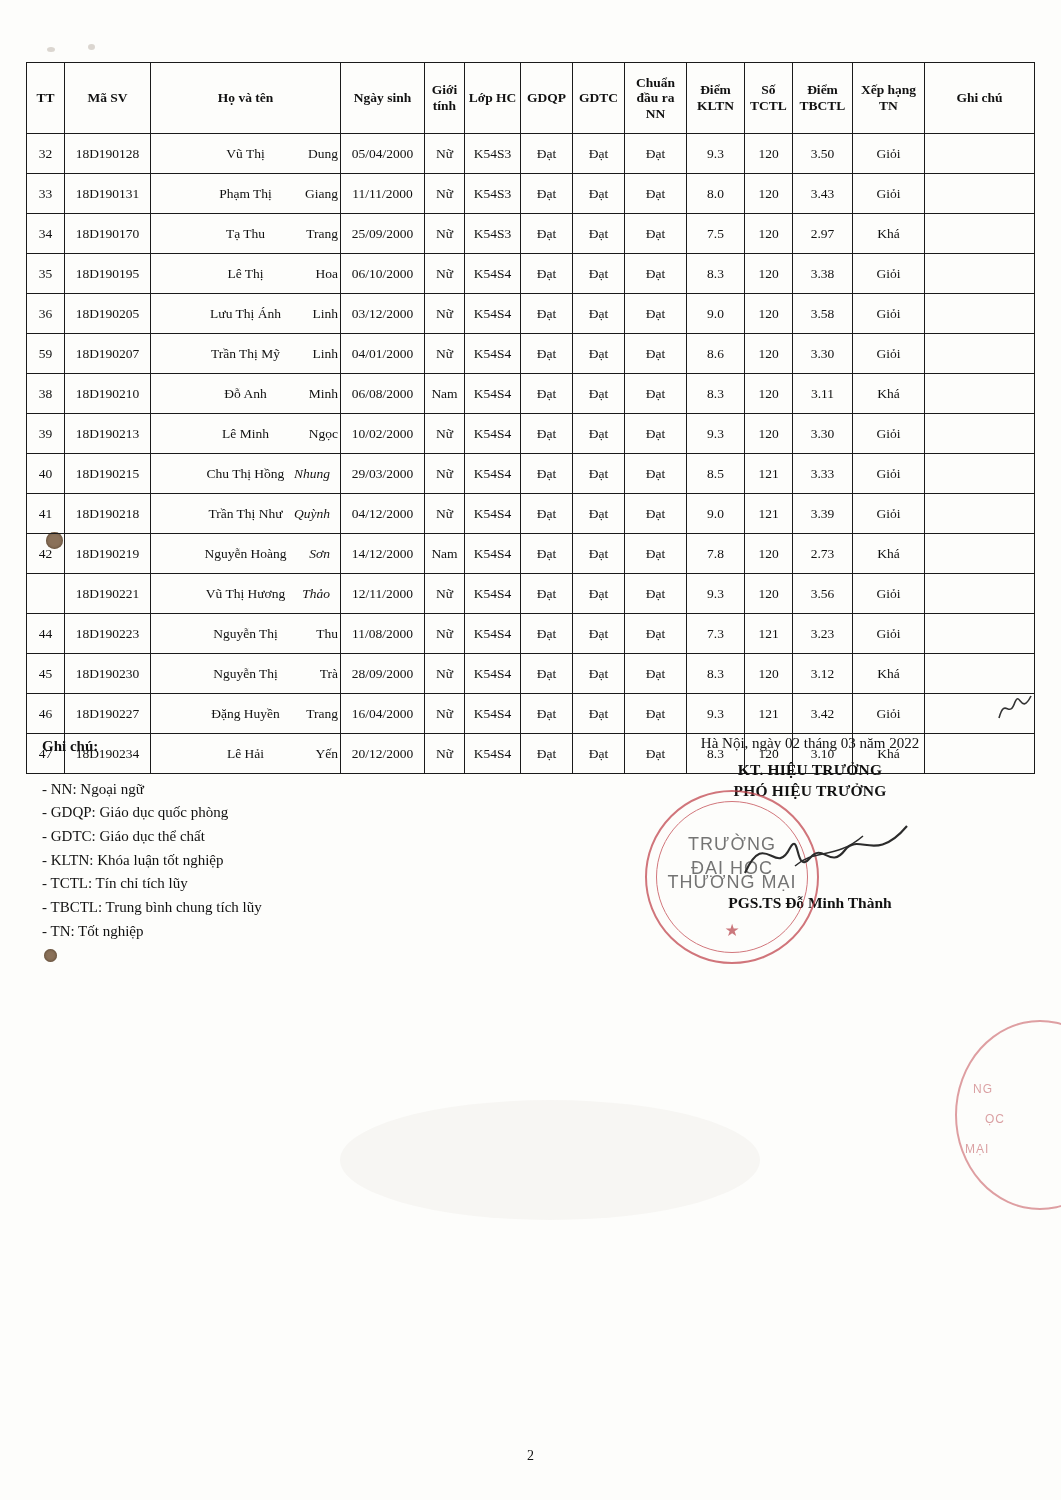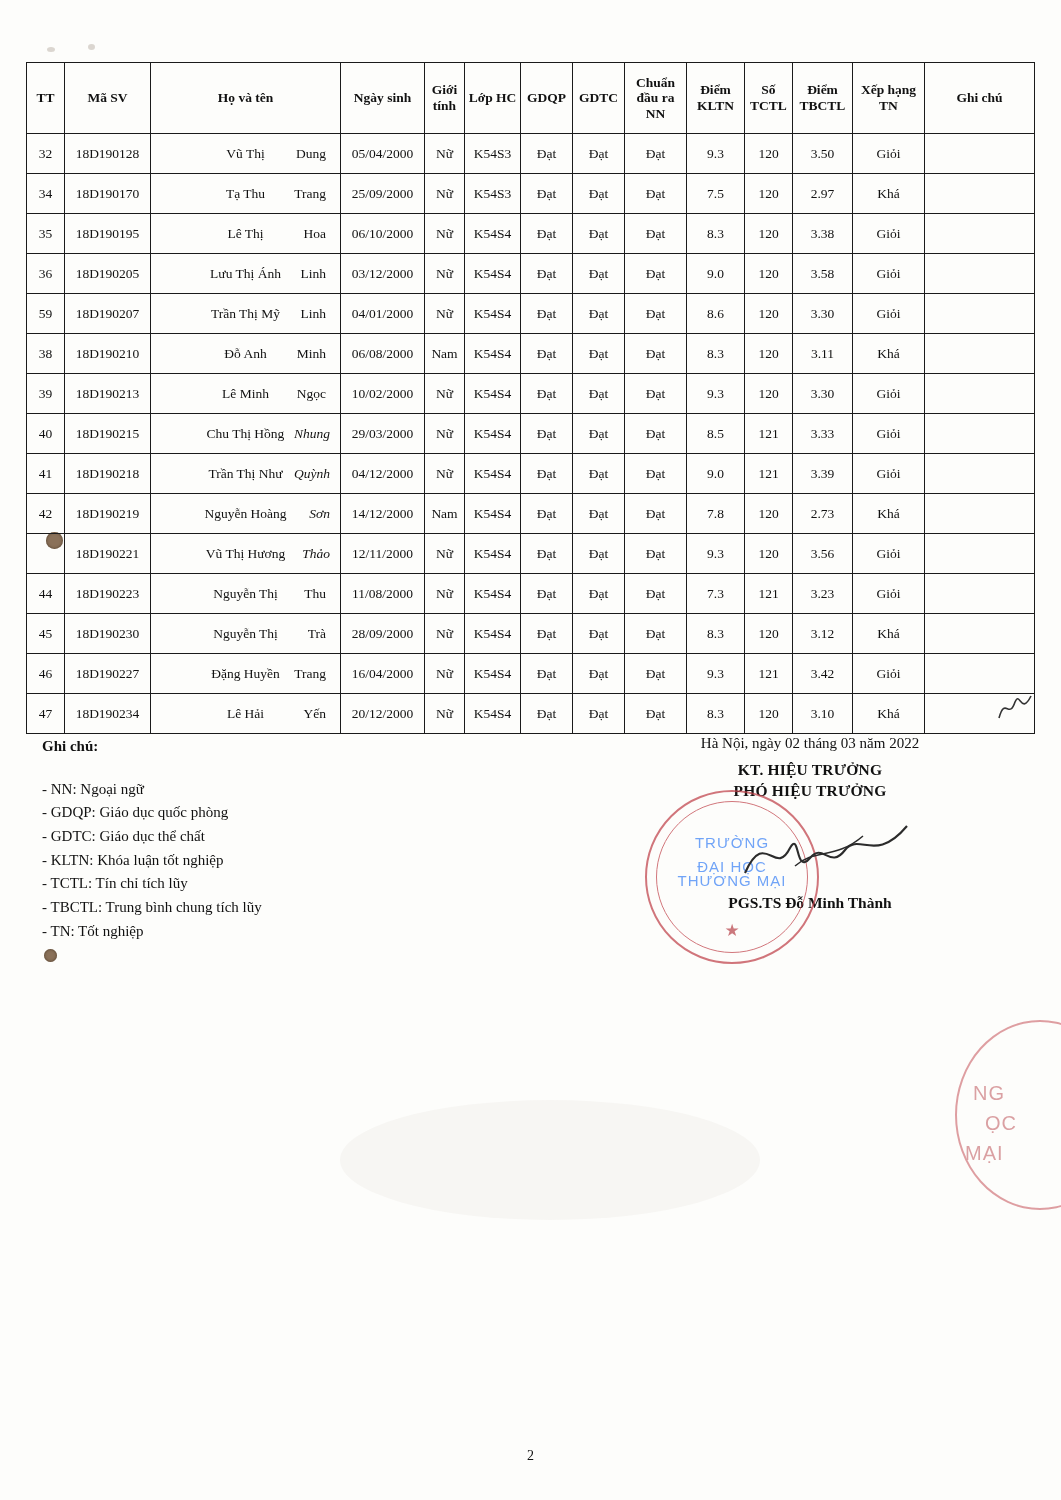--- a/index.html
+++ b/index.html
@@ -73,21 +73,21 @@
     text-align: left;
     position: relative;
     padding: 0 4px;
   }
   td.name-cell .surname {
     display: inline-block;
     text-align: center;
   }
   td.name-cell .given {
     position: absolute;
-    right: 14px;
+    right: 2px;
     top: 50%;
     transform: translateY(-50%);
   }
   td.name-cell.wide .given {
     right: 10px;
     font-style: italic;
   }
 
   .notes {
     position: absolute;
@@ -144,23 +144,23 @@
     position: absolute;
     inset: 9px;
     border: 1px solid #c0424a;
     border-radius: 50%;
   }
   .stamp .stamp-text {
     position: absolute;
     left: 0;
     right: 0;
     text-align: center;
-    color: #3b82f6;
+    color: #404040;
     font-family: "Liberation Sans", sans-serif;
-    font-size: 15px;
+    font-size: 18px;
     letter-spacing: 1px;
   }
   .stamp .l1 { top: 42px; }
   .stamp .l2 { top: 66px; }
   .stamp .l3 { top: 80px; }
   .stamp .star {
     position: absolute;
     left: 50%;
     top: 128px;
     transform: translateX(-50%);
@@ -193,21 +193,21 @@
   .stamp-partial .arc {
     position: absolute;
     inset: 0;
     border: 2px solid #c0424a;
     border-radius: 50%;
   }
   .stamp-partial .ptxt {
     position: absolute;
     color: #b8454c;
     font-family: "Liberation Sans", sans-serif;
-    font-size: 20px;
+    font-size: 12px;
     letter-spacing: 1px;
   }
   .page-number {
     position: absolute;
     left: 0;
     right: 0;
     top: 1448px;
     text-align: center;
     font-size: 14px;
   }
@@ -284,20 +284,36 @@
             <td>Đạt</td>
             <td>Đạt</td>
             <td>Đạt</td>
             <td>9.3</td>
             <td>120</td>
             <td>3.50</td>
             <td>Giỏi</td>
             <td></td>
           </tr>
           <tr>
+            <td>33</td>
+            <td>18D190131</td>
+            <td class="name-cell"><span class="surname">Phạm Thị</span><span class="given">Giang</span></td>
+            <td>11/11/2000</td>
+            <td>Nữ</td>
+            <td>K54S3</td>
+            <td>Đạt</td>
+            <td>Đạt</td>
+            <td>Đạt</td>
+            <td>8.0</td>
+            <td>120</td>
+            <td>3.43</td>
+            <td>Giỏi</td>
+            <td></td>
+          </tr>
+          <tr>
             <td>34</td>
             <td>18D190170</td>
             <td class="name-cell"><span class="surname">Tạ Thu</span><span class="given">Trang</span></td>
             <td>25/09/2000</td>
             <td>Nữ</td>
             <td>K54S3</td>
             <td>Đạt</td>
             <td>Đạt</td>
             <td>Đạt</td>
             <td>7.5</td>

